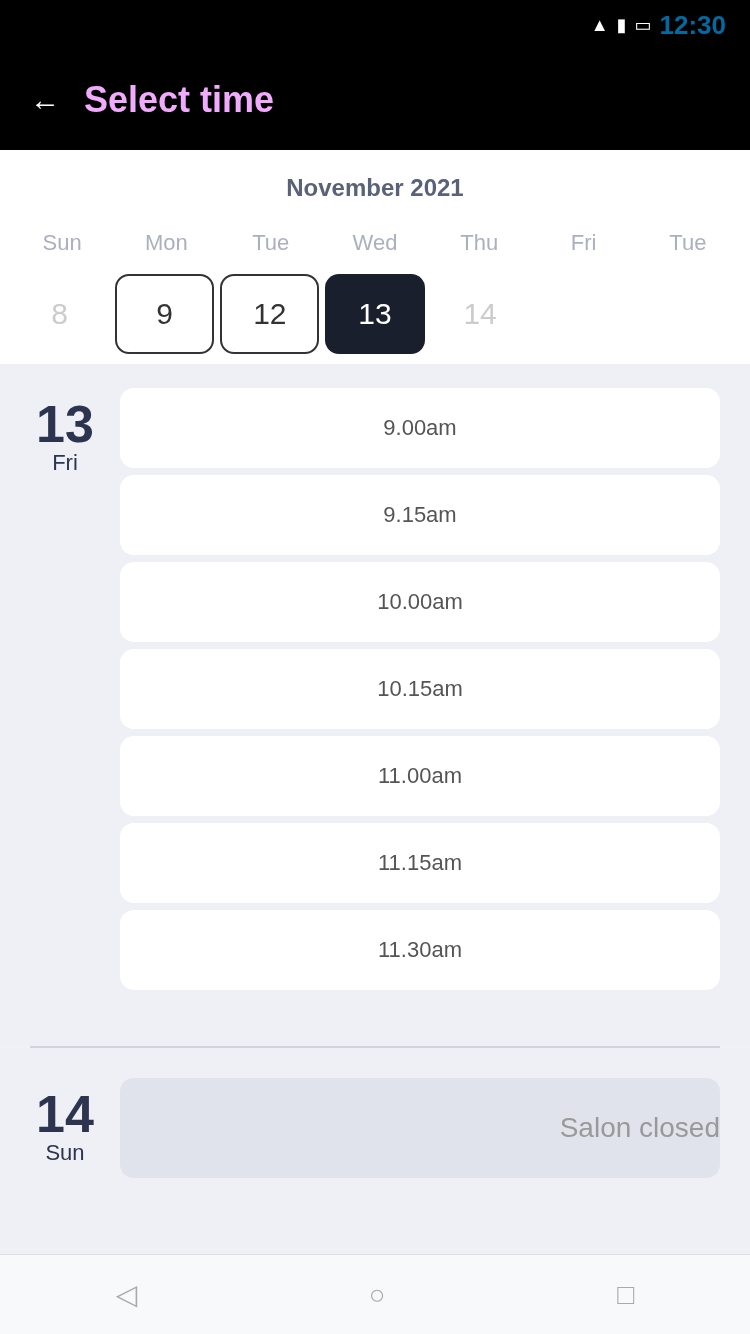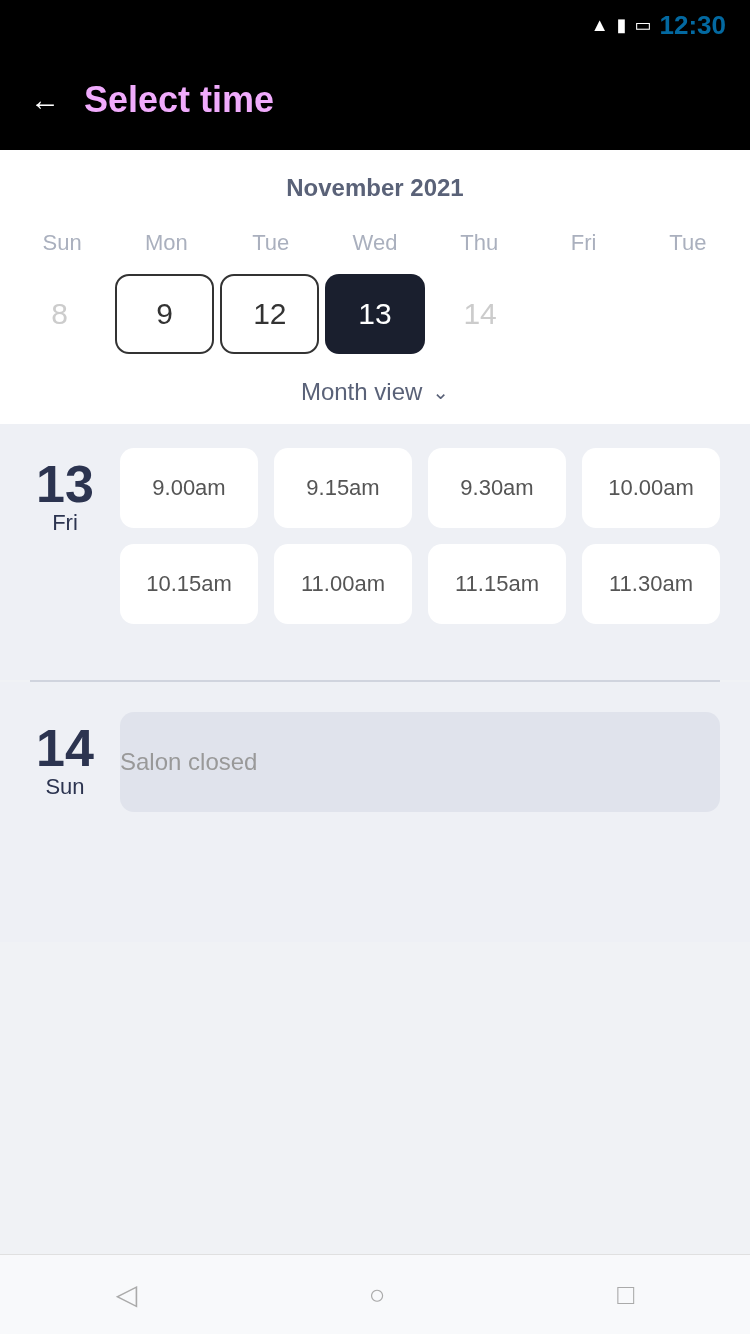--- a/index.html
+++ b/index.html
@@ -160,22 +160,22 @@
     }
     .day-name {
       font-size: 22px;
       color: #2c3450;
       font-weight: 500;
     }
 
     .timeslots-grid {
       flex: 1;
       display: grid;
-      grid-template-columns: repeat(4, 1fr);
-      gap: 16px;
+      grid-template-columns: repeat(1, 1fr);
+      gap: 7px;
     }
 
     .time-slot {
       background: #fff;
       border-radius: 14px;
       height: 80px;
       display: flex;
       align-items: center;
       justify-content: center;
       font-size: 22px;
@@ -198,22 +198,22 @@
       padding: 0 30px 30px;
       background: #eef0f5;
     }
     .salon-closed-box {
       flex: 1;
       background: #e0e3ec;
       border-radius: 14px;
       height: 100px;
       display: flex;
       align-items: center;
-      justify-content: flex-start;
-      font-size: 24px;
+      justify-content: flex-end;
+      font-size: 28px;
       color: #999;
     }
 
     
     .bottom-nav {
       position: fixed;
       bottom: 0;
       left: 0;
       width: 750px;
       height: 80px;
@@ -260,37 +260,32 @@
   </div>
 
   <div class="days-row">
     <div class="day-cell inactive">8</div>
     <div class="day-cell outlined">9</div>
     <div class="day-cell outlined">12</div>
     <div class="day-cell selected">13</div>
     <div class="day-cell inactive">14</div>
   </div>
 
-  <div class="month-view-row">
-    <span class="month-view-text">Month view</span>
-    <span class="chevron-down">⌄</span>
-  </div>
 </div>
 
 <div class="timeslots-section">
 
   <div class="day-section">
     <div class="day-label">
       <span class="day-number">13</span>
       <span class="day-name">Fri</span>
     </div>
     <div class="timeslots-grid">
       <button class="time-slot">9.00am</button>
       <button class="time-slot">9.15am</button>
-      <button class="time-slot">9.30am</button>
       <button class="time-slot">10.00am</button>
       <button class="time-slot">10.15am</button>
       <button class="time-slot">11.00am</button>
       <button class="time-slot">11.15am</button>
       <button class="time-slot">11.30am</button>
     </div>
   </div>
 
 </div>
 

